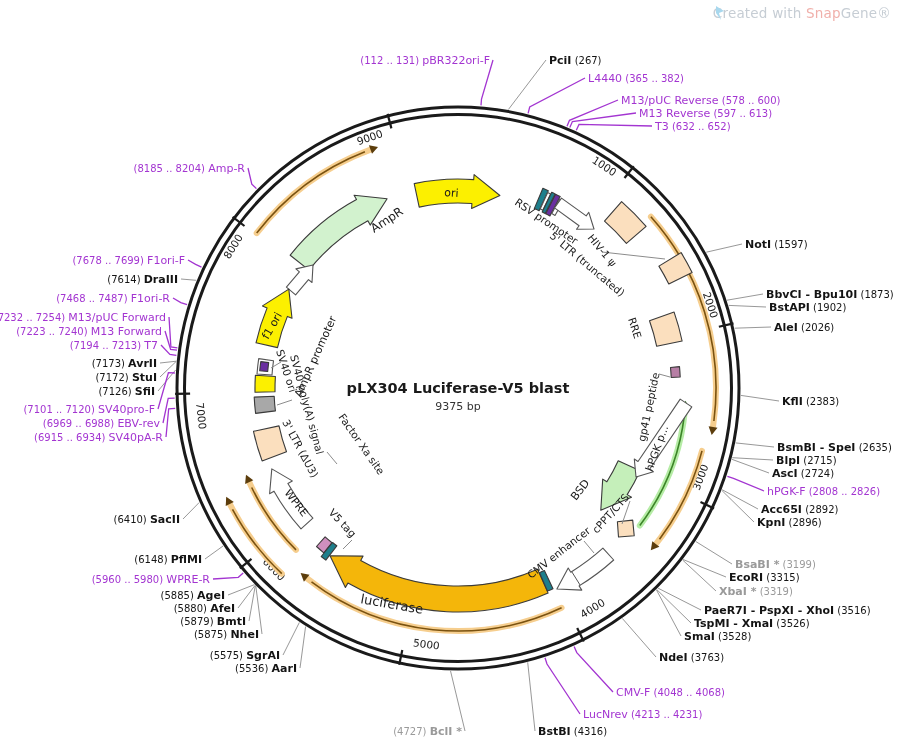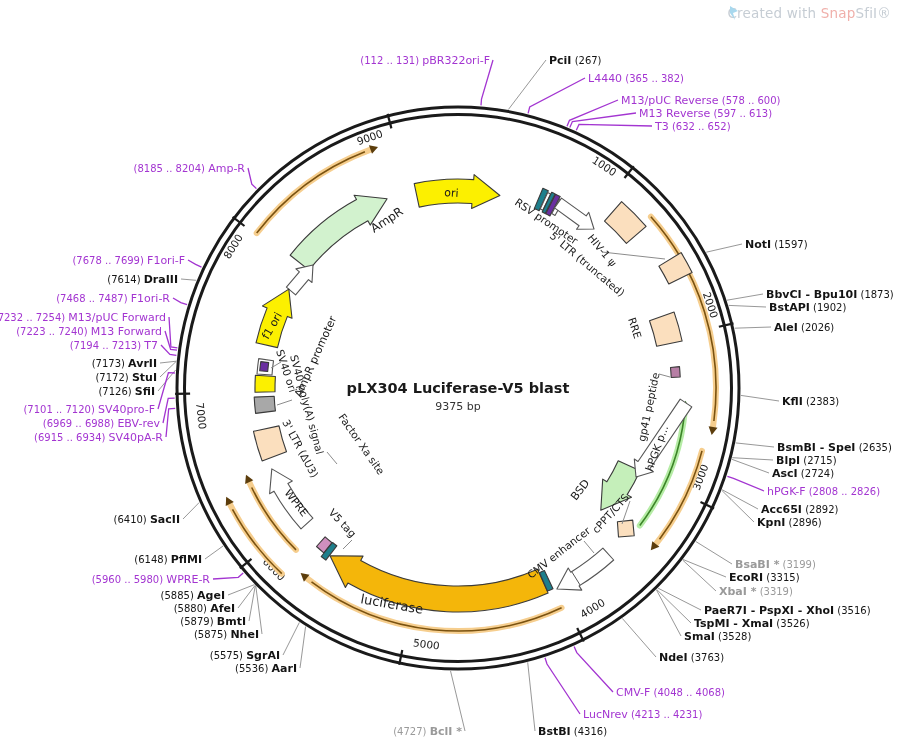--- a/index.html
+++ b/index.html
@@ -217,15 +217,15 @@
         <text x="245" y="172" text-anchor="end" font-size="11" fill="#A335D1"><tspan font-size="10">(8185 .. 8204)  </tspan><tspan>Amp-R</tspan></text>
       </g>
     <text id="title-name" x="458" y="393" text-anchor="middle" font-size="14.5" font-weight="bold" fill="#1a1a1a">pLX304 Luciferase-V5 blast</text>
     <text id="title-size" x="458" y="410" text-anchor="middle" font-size="11" fill="#333">9375 bp</text>
   </svg>
 
   <div class="watermark">
     <svg width="14" height="16" viewBox="0 0 14 16">
       <path d="M3 1 L11 6 L6 8 L8 15 L3 8 Z" fill="#a8d8ee"></path>
     </svg>
-    <span><span>Created with </span><span class="snap">Snap</span><span>SfiI®</span></span>
+    <span><span>Created with </span><span class="snap">Snap</span><span>Gene®</span></span>
   </div>
 </div>
 
 </body></html>

